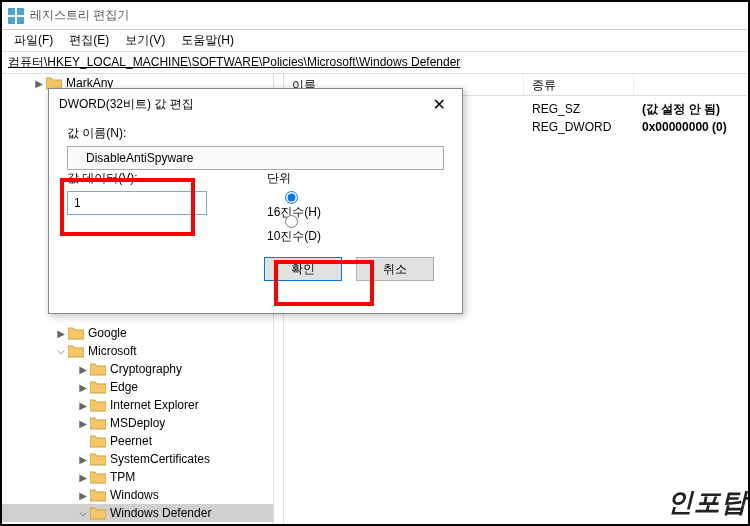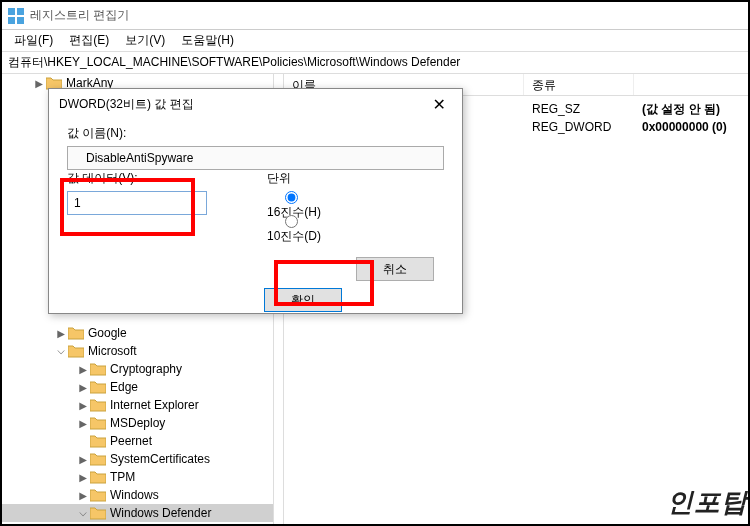--- a/index.html
+++ b/index.html
@@ -6,21 +6,21 @@
     body { width: 750px; height: 526px; background: #fff; border: 2px solid #000; position: relative; overflow: hidden; }
 
     .titlebar { height: 28px; display: flex; align-items: center; padding: 0 6px; border-bottom: 1px solid #ccc; }
     .app-icon { width: 16px; height: 16px; margin-right: 6px; }
     .app-icon svg { width: 16px; height: 16px; }
     .titlebar-text { color: #555; }
 
     .menubar { height: 22px; display: flex; align-items: center; padding: 0 4px; border-bottom: 1px solid #ddd; }
     .menubar span { padding: 2px 8px; cursor: default; }
 
-    .addressbar { height: 22px; display: flex; align-items: center; padding: 0 6px; border-bottom: 1px solid #ddd; overflow: hidden; white-space: nowrap; }
+    .addressbar { height: 22px; display: flex; align-items: center; padding: 0 6px; border-bottom: 1px solid #ddd; overflow: hidden; white-space: nowrap; text-decoration: underline; }
 
     .content { display: flex; height: calc(100% - 72px); }
     .tree { width: 272px; border-right: 1px solid #ddd; overflow: hidden; position: relative; }
     .divider-col { width: 10px; border-right: 1px solid #ddd; }
     .list { flex: 1; display: flex; flex-direction: column; }
 
     .list-header { display: flex; border-bottom: 1px solid #ddd; height: 22px; }
     .list-header div { padding: 3px 8px; border-right: 1px solid #eee; }
     .col-name { width: 240px; }
     .col-type { width: 110px; }
@@ -53,21 +53,21 @@
     .field-label { margin-bottom: 4px; }
     .name-input { width: 100%; height: 24px; padding: 2px 18px; border: 1px solid #aaa; background: #fafafa; }
     .val-row { display: flex; margin-top: 0; }
     .val-left { width: 170px; }
     .val-input { width: 140px; height: 24px; padding: 2px 6px; border: 1px solid #7aa8da; outline: none; }
     .radio-group { margin-left: 30px; }
     .radio-option { display: flex; align-items: center; height: 24px; flex-direction: column; }
     .radio-option input { margin-right: 6px; }
     .dialog-buttons { display: flex; justify-content: flex-end; gap: 14px; margin-top: 18px; padding-right: 10px; }
     .btn { width: 78px; height: 24px; background: #e1e1e1; border: 1px solid #adadad; text-align: center; line-height: 22px; cursor: default; }
-    .btn.primary { border: 1px solid #0078d7; margin-top: 31px; }
+    .btn.primary { border: 1px solid #0078d7; }
 
     
     .highlight-val { position: absolute; border: 4px solid #f00; left: 58px; top: 176px; width: 135px; height: 58px; pointer-events: none; }
     .highlight-ok { position: absolute; border: 4px solid #f00; left: 272px; top: 258px; width: 100px; height: 46px; pointer-events: none; }
 
     .watermark { position: absolute; right: 0; bottom: 4px; font-size: 26px; font-weight: 700; font-style: italic; color: #222; letter-spacing: 1px; }
   </style>
 </head>
 <body>
 

